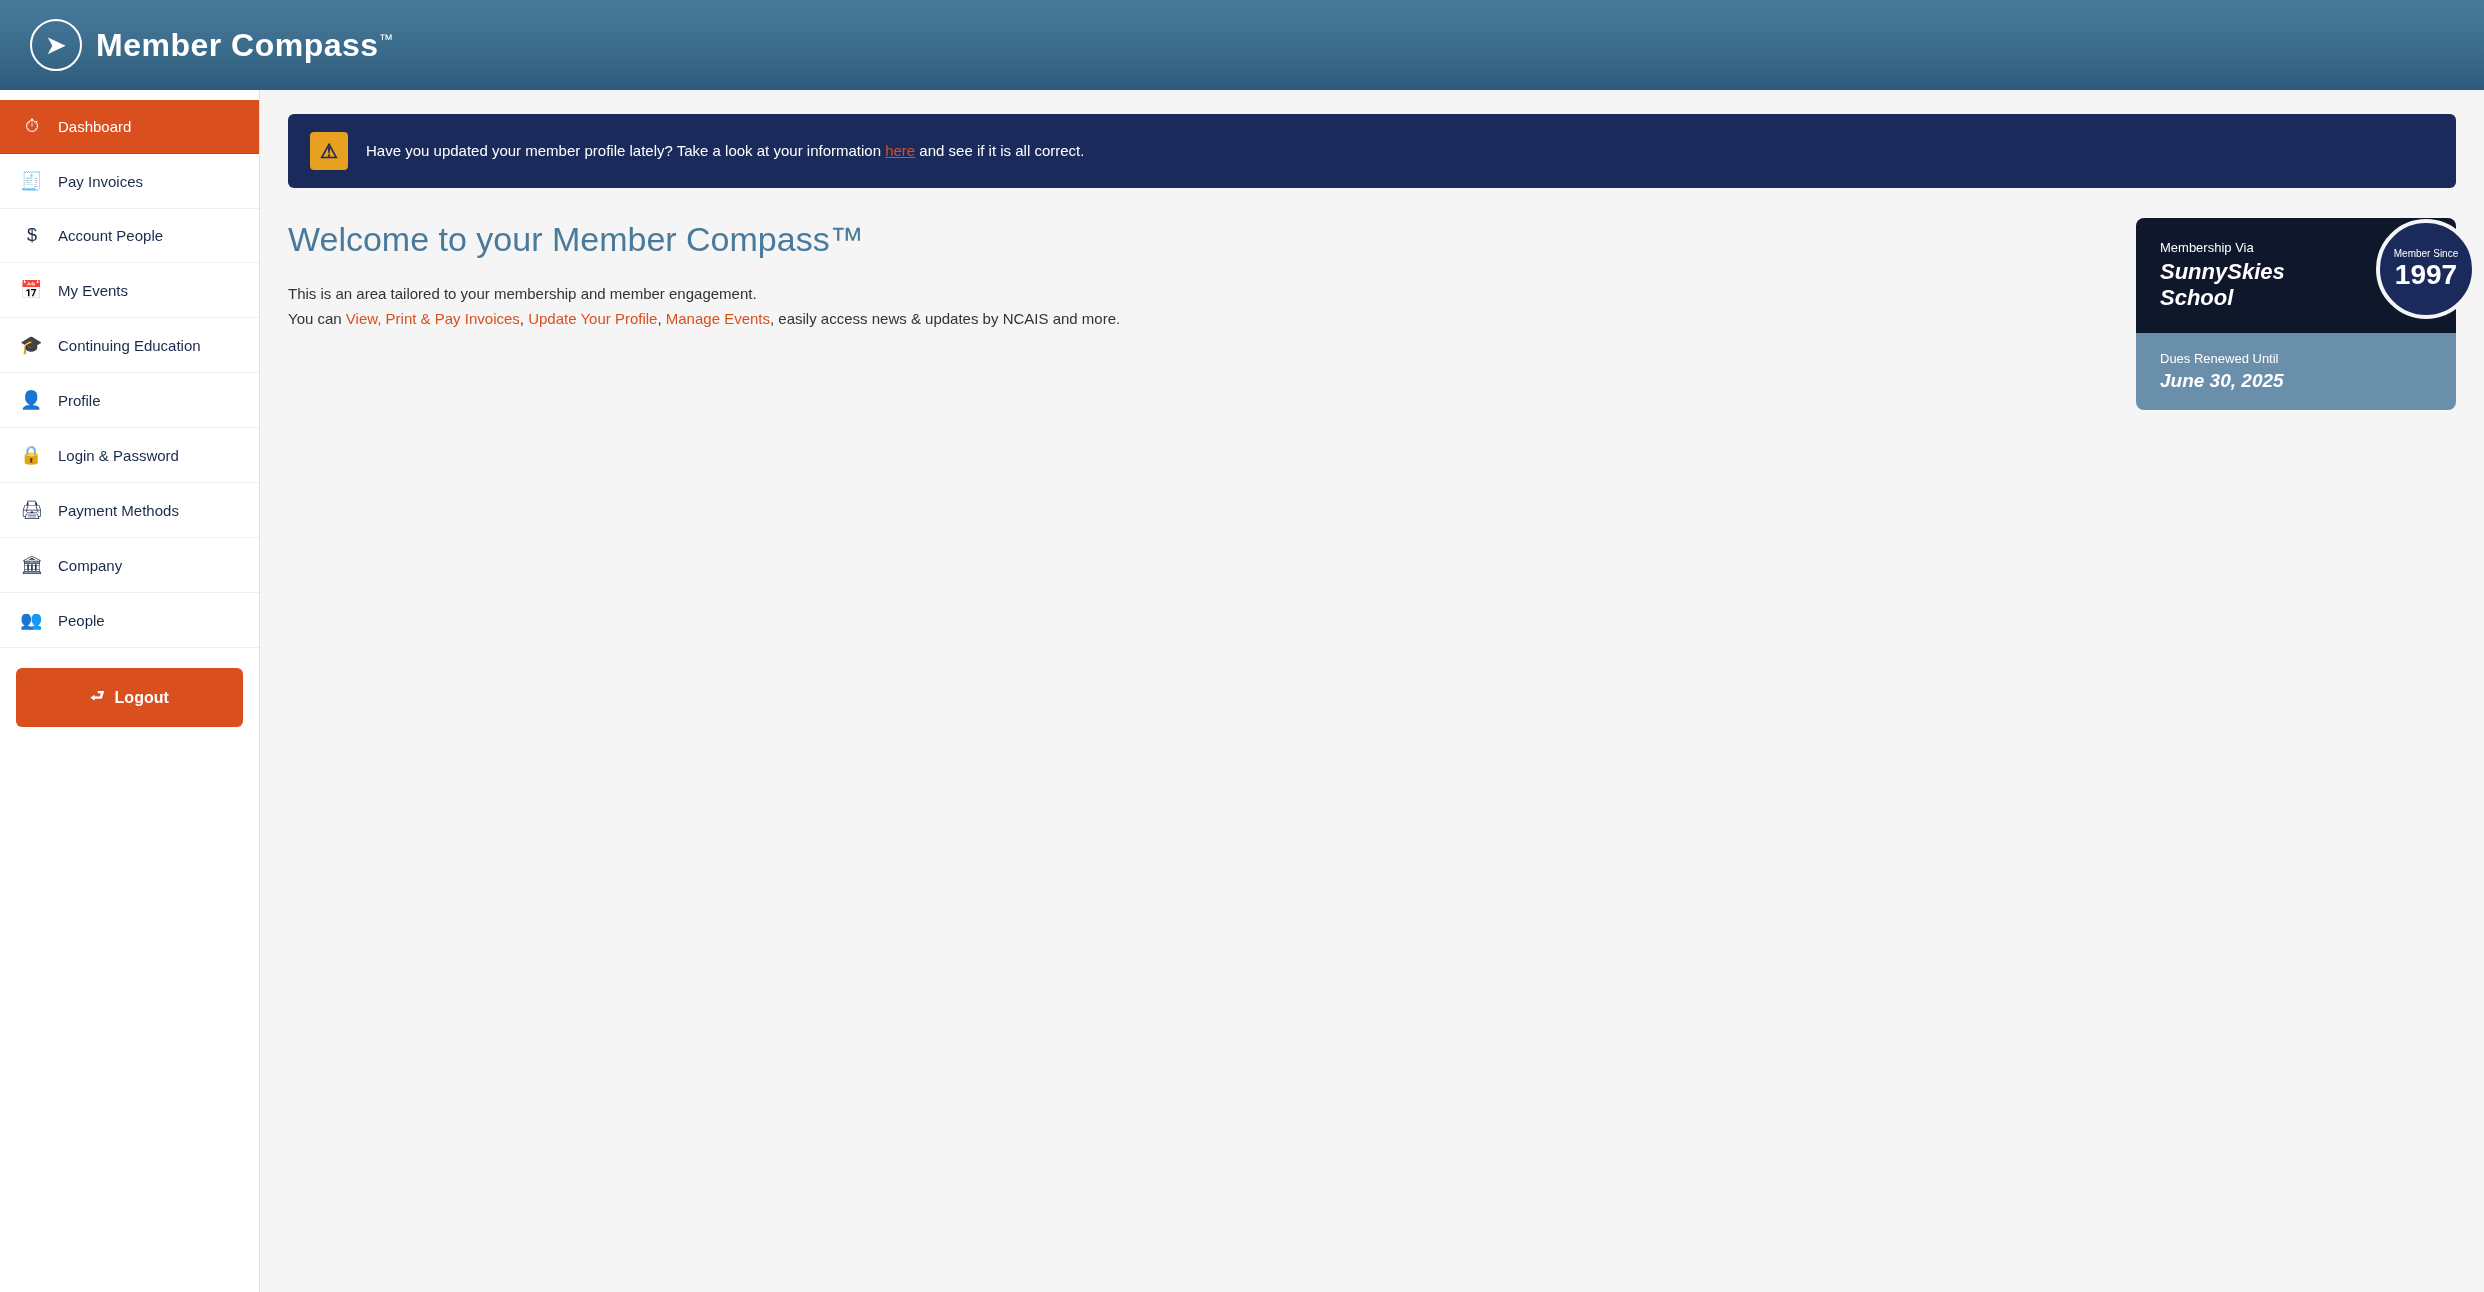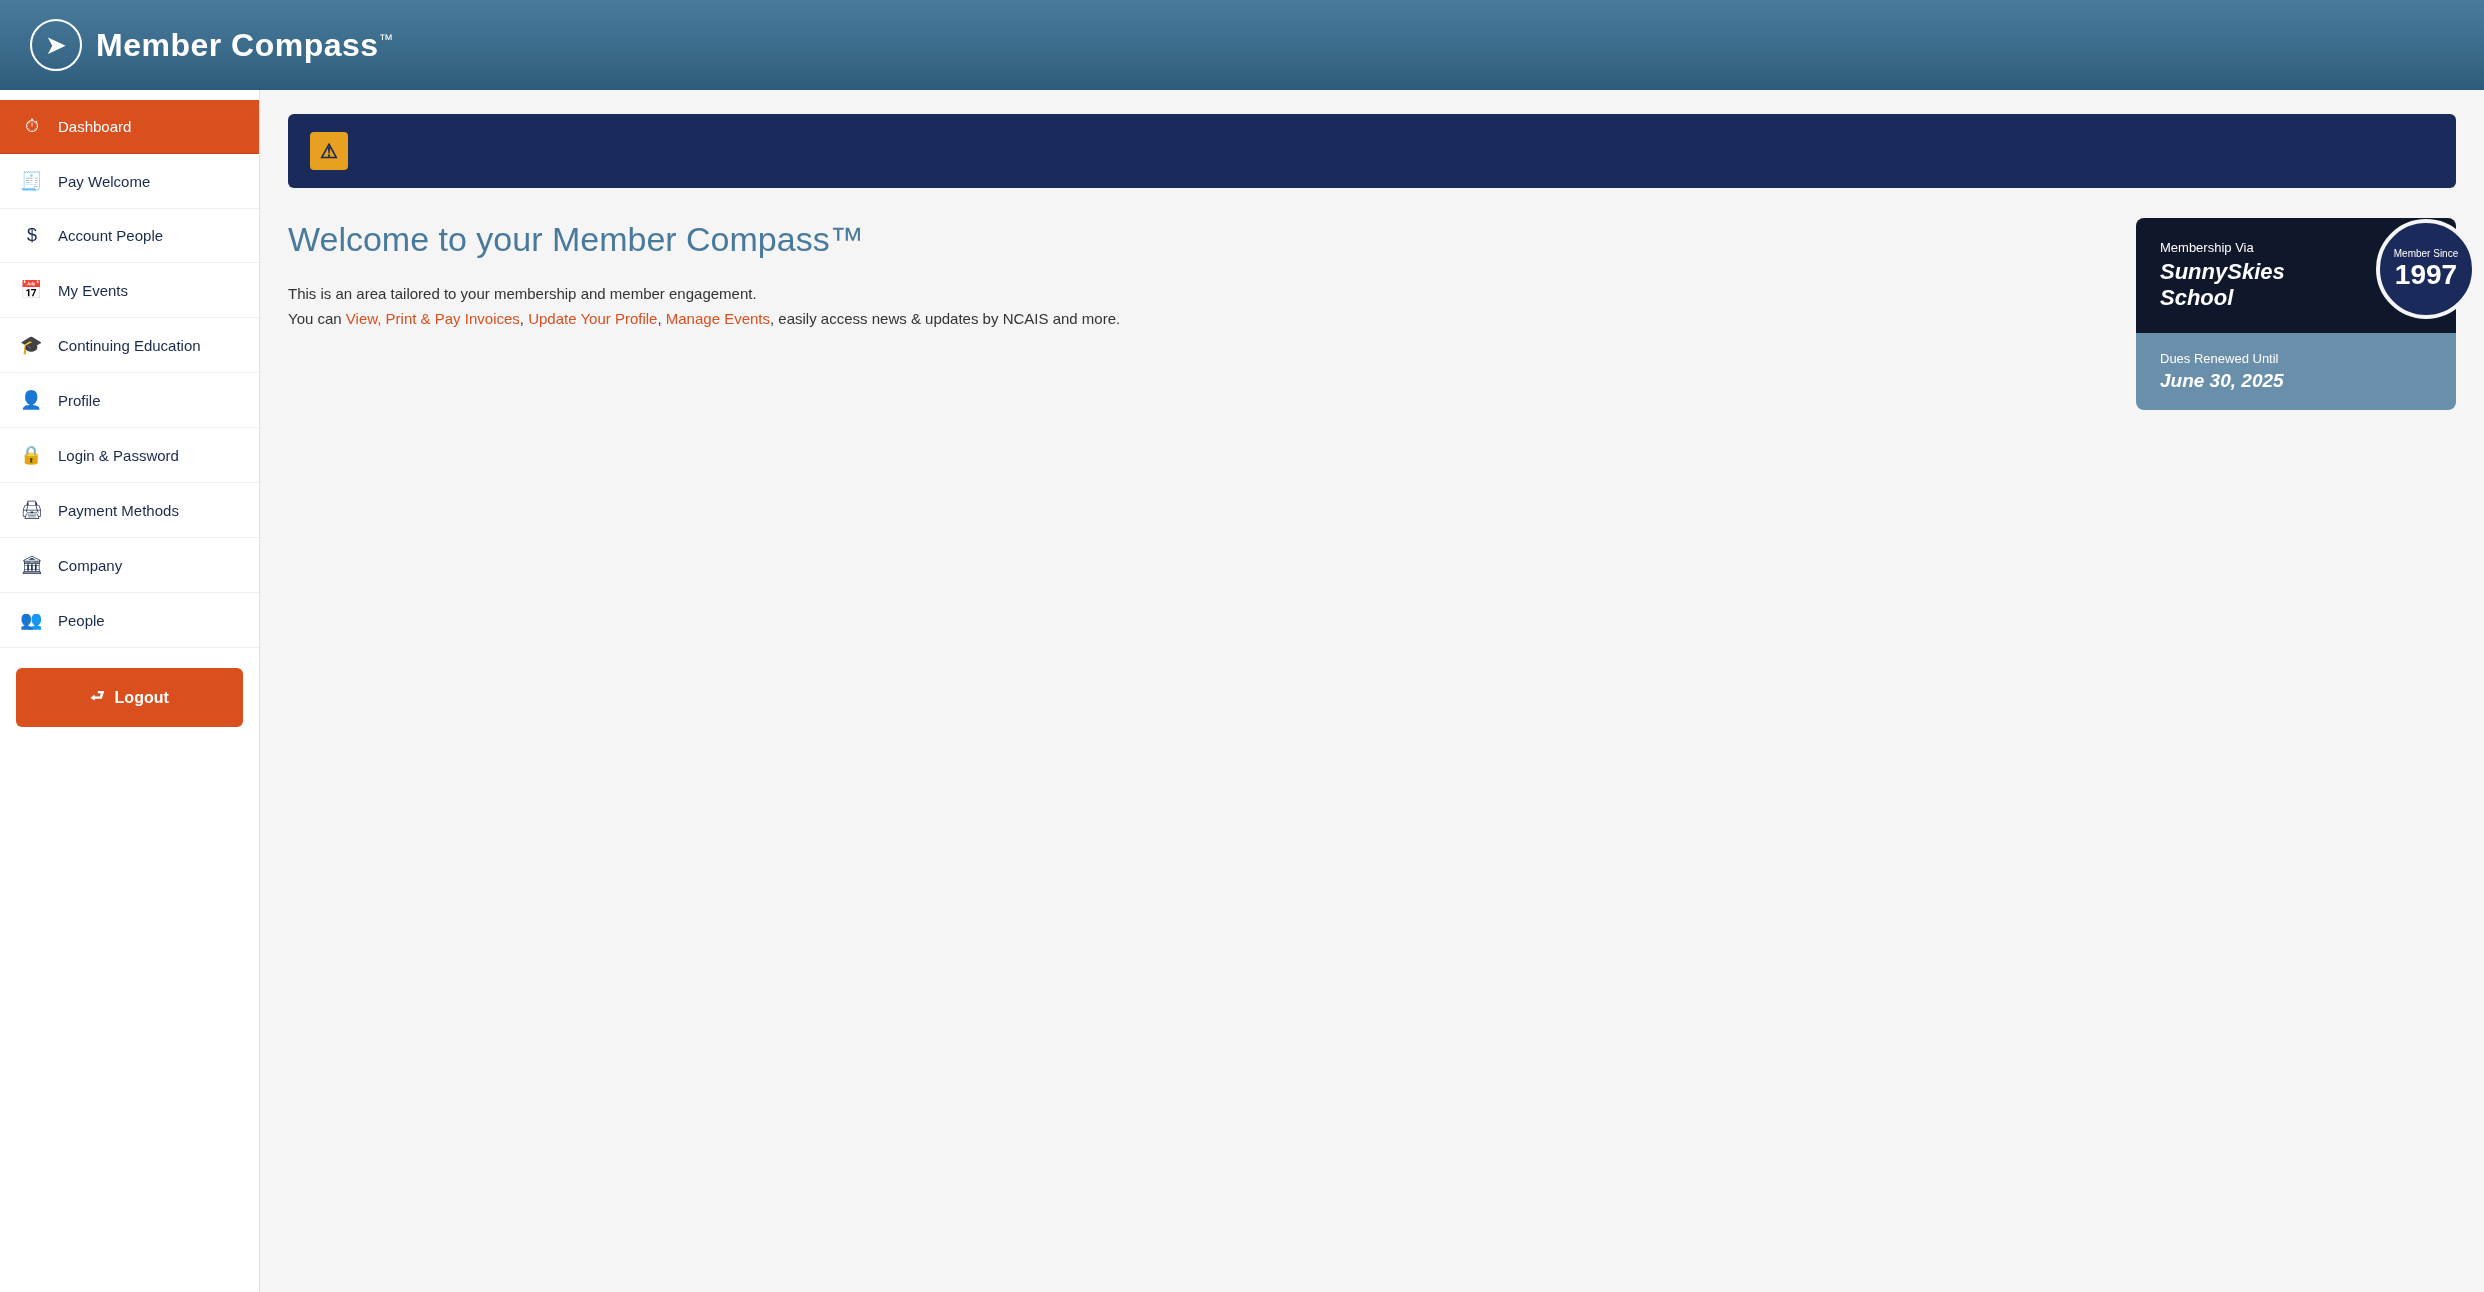--- a/index.html
+++ b/index.html
@@ -251,21 +251,21 @@
 
   <nav class="sidebar">
 
     <div class="sidebar-item active">
       <span class="icon">⏱</span>
       <span>Dashboard</span>
     </div>
 
     <div class="sidebar-item">
       <span class="icon">🧾</span>
-      <span>Pay Welcome</span>
+      <span>Pay Invoices</span>
     </div>
 
     <div class="sidebar-item">
       <span class="icon">$</span>
       <span>Account People</span>
     </div>
 
     <div class="sidebar-item">
       <span class="icon">📅</span>
       <span>My Events</span>
@@ -305,20 +305,23 @@
       <span>⮐</span>
       <span>Logout</span>
     </button>
 
   </nav>
 
   <main class="main">
 
     <div class="alert-banner">
       <div class="alert-icon">⚠</div>
+      <div class="alert-text">
+        <span>Have you updated your member profile lately? Take a look at your information </span><a href="#">here</a><span> and see if it is all correct.</span>
+      </div>
     </div>
 
     <div class="welcome-section">
 
       <div class="welcome-content">
         <h1 class="welcome-title">Welcome to your Member Compass™</h1>
         <p class="welcome-text">
           <span>This is an area tailored to your membership and member engagement.<br>You can </span><a href="#">View, Print &amp; Pay Invoices</a><span>, </span><a href="#">Update Your Profile</a><span>, </span><a href="#">Manage Events</a><span>, easily access news &amp; updates by NCAIS and more.</span>
         </p>
       </div>

